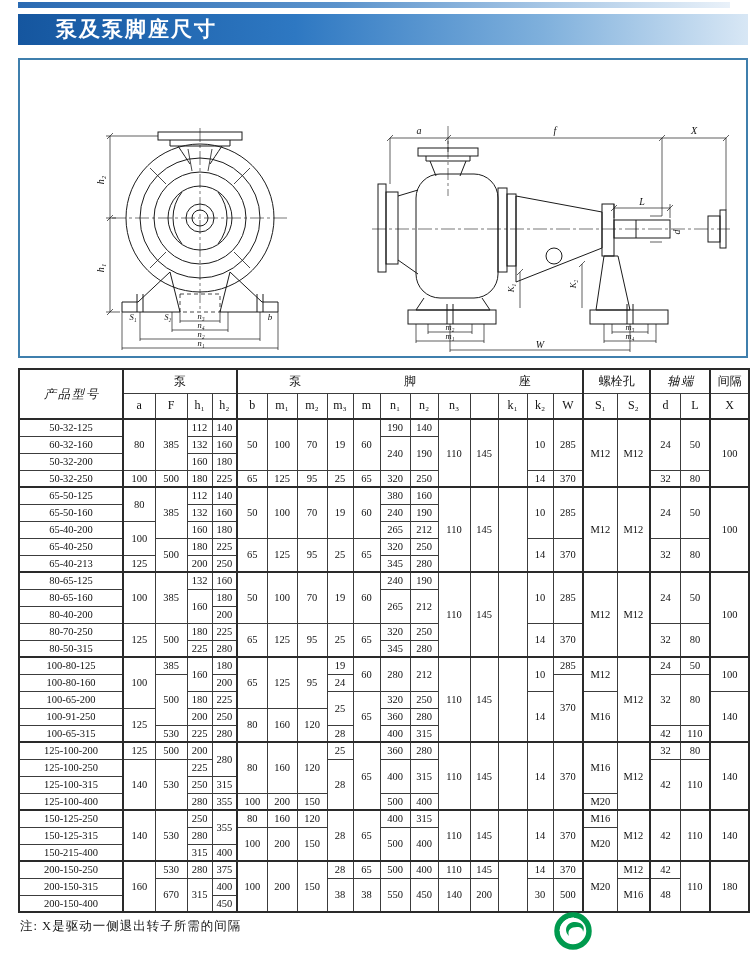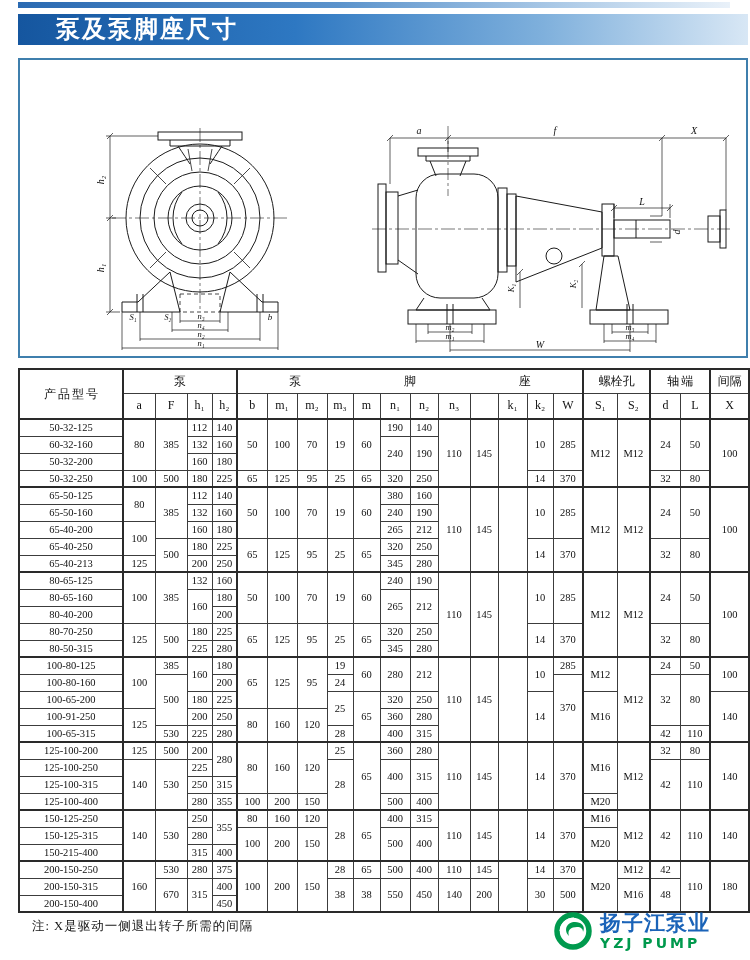--- a/index.html
+++ b/index.html
@@ -6,21 +6,21 @@
   html,body { width:750px; }
   body { width:750px; height:960px; background:#ffffff; position:relative;
          font-family:"Liberation Serif","DejaVu Serif",serif; color:#111; }
 
   .top-strip { position:absolute; left:18px; top:2px; width:712px; height:6px;
     background:linear-gradient(90deg,#2a6ab2 0%,#5b93cc 45%,#a9c8e6 75%,#e9f1f9 100%); }
 
   .title-bar { position:absolute; left:18px; top:14px; width:730px; height:31px;
     background:linear-gradient(90deg,#15569f 0%,#2e78c2 38%,#7fb0dc 72%,#d8e7f5 100%);
     color:#ffffff; font-family:"DejaVu Sans","Liberation Sans",sans-serif;
-    font-weight:bold; font-size:24px; line-height:31px; padding-left:38px;
+    font-weight:bold; font-size:21px; line-height:31px; padding-left:38px;
     letter-spacing:2px; }
 
   .drawing-box { position:absolute; left:18px; top:58px; width:730px; height:300px;
     border:2px solid #3f7fad; background:#ffffff; }
   .drawing-box svg { display:block; width:726px; height:296px; }
   .dwg-label { font-family:"Liberation Serif","DejaVu Serif",serif; font-size:10px;
     font-style:italic; fill:#111; stroke:none; }
 
   table.dim { position:absolute; left:18px; top:368px; width:730px;
     border-collapse:collapse; table-layout:fixed;
@@ -29,24 +29,24 @@
     vertical-align:middle; padding:0; overflow:hidden; white-space:nowrap;
     font-weight:normal; }
   table.dim { border:2px solid #2a2a2a; }
   table.dim thead tr.h1 { height:24px; }
   table.dim thead tr.h2 { height:26px; font-size:11.5px; }
   table.dim thead tr.h2 th { border-bottom:2px solid #2a2a2a; }
   table.dim tbody tr { height:17px; }
   table.dim tbody tr.gs td { border-top:2px solid #2a2a2a; }
   table.dim td.gv, table.dim th.gv { border-left:2px solid #2a2a2a; }
   table.dim thead th { font-size:12px; }
-  th.cn-tight { letter-spacing:2px; text-indent:2px; }
+  th.cn-tight { letter-spacing:2px; text-indent:2px;font-style:italic; }
   .spread-inner { display:flex; justify-content:space-around; width:100%; }
 
-  .note { position:absolute; left:32px; top:918px; font-size:12.5px;
+  .note { position:absolute; left:20px; top:918px; font-size:12.5px;
     letter-spacing:1px; color:#141414; }
 
   .logo { position:absolute; left:552px; top:908px; width:196px; height:46px;
     display:flex; align-items:center; }
   .logo-icon { width:42px; height:42px; flex:0 0 42px; }
   .logo-text { margin-left:6px; line-height:1; }
   .logo-cn { font-family:"DejaVu Sans","Liberation Sans",sans-serif;
     font-weight:bold; font-size:21px; color:#1a63b8; letter-spacing:1px; }
   .logo-en { font-family:"DejaVu Sans","Liberation Sans",sans-serif;
     font-weight:bold; font-size:14px; color:#00994d; letter-spacing:3px; margin-top:2px; }
@@ -686,17 +686,13 @@
 </table>
 
 <div class="note">注: X是驱动一侧退出转子所需的间隔</div>
 
 <div class="logo">
   <svg class="logo-icon" viewBox="0 0 42 42">
     <circle cx="21" cy="21" r="16" fill="none" stroke="#009a4e" stroke-width="5.5"></circle>
     <path d="M22 9 A13 13 0 0 0 9 21" stroke="#ffffff" stroke-width="3" fill="none"></path>
     <path d="M23 12 c-8 0 -12 8 -6 14 c-2 -6 2 -9 8 -9 c4 0 6 2 6 5 c3 -6 -2 -10 -8 -10 z" fill="#009a4e"></path>
   </svg>
-  <div class="logo-text">
-    <div class="logo-cn">扬子江泵业</div>
-    <div class="logo-en">YZJ PUMP</div>
-  </div>
 </div>
 
 </body></html>

